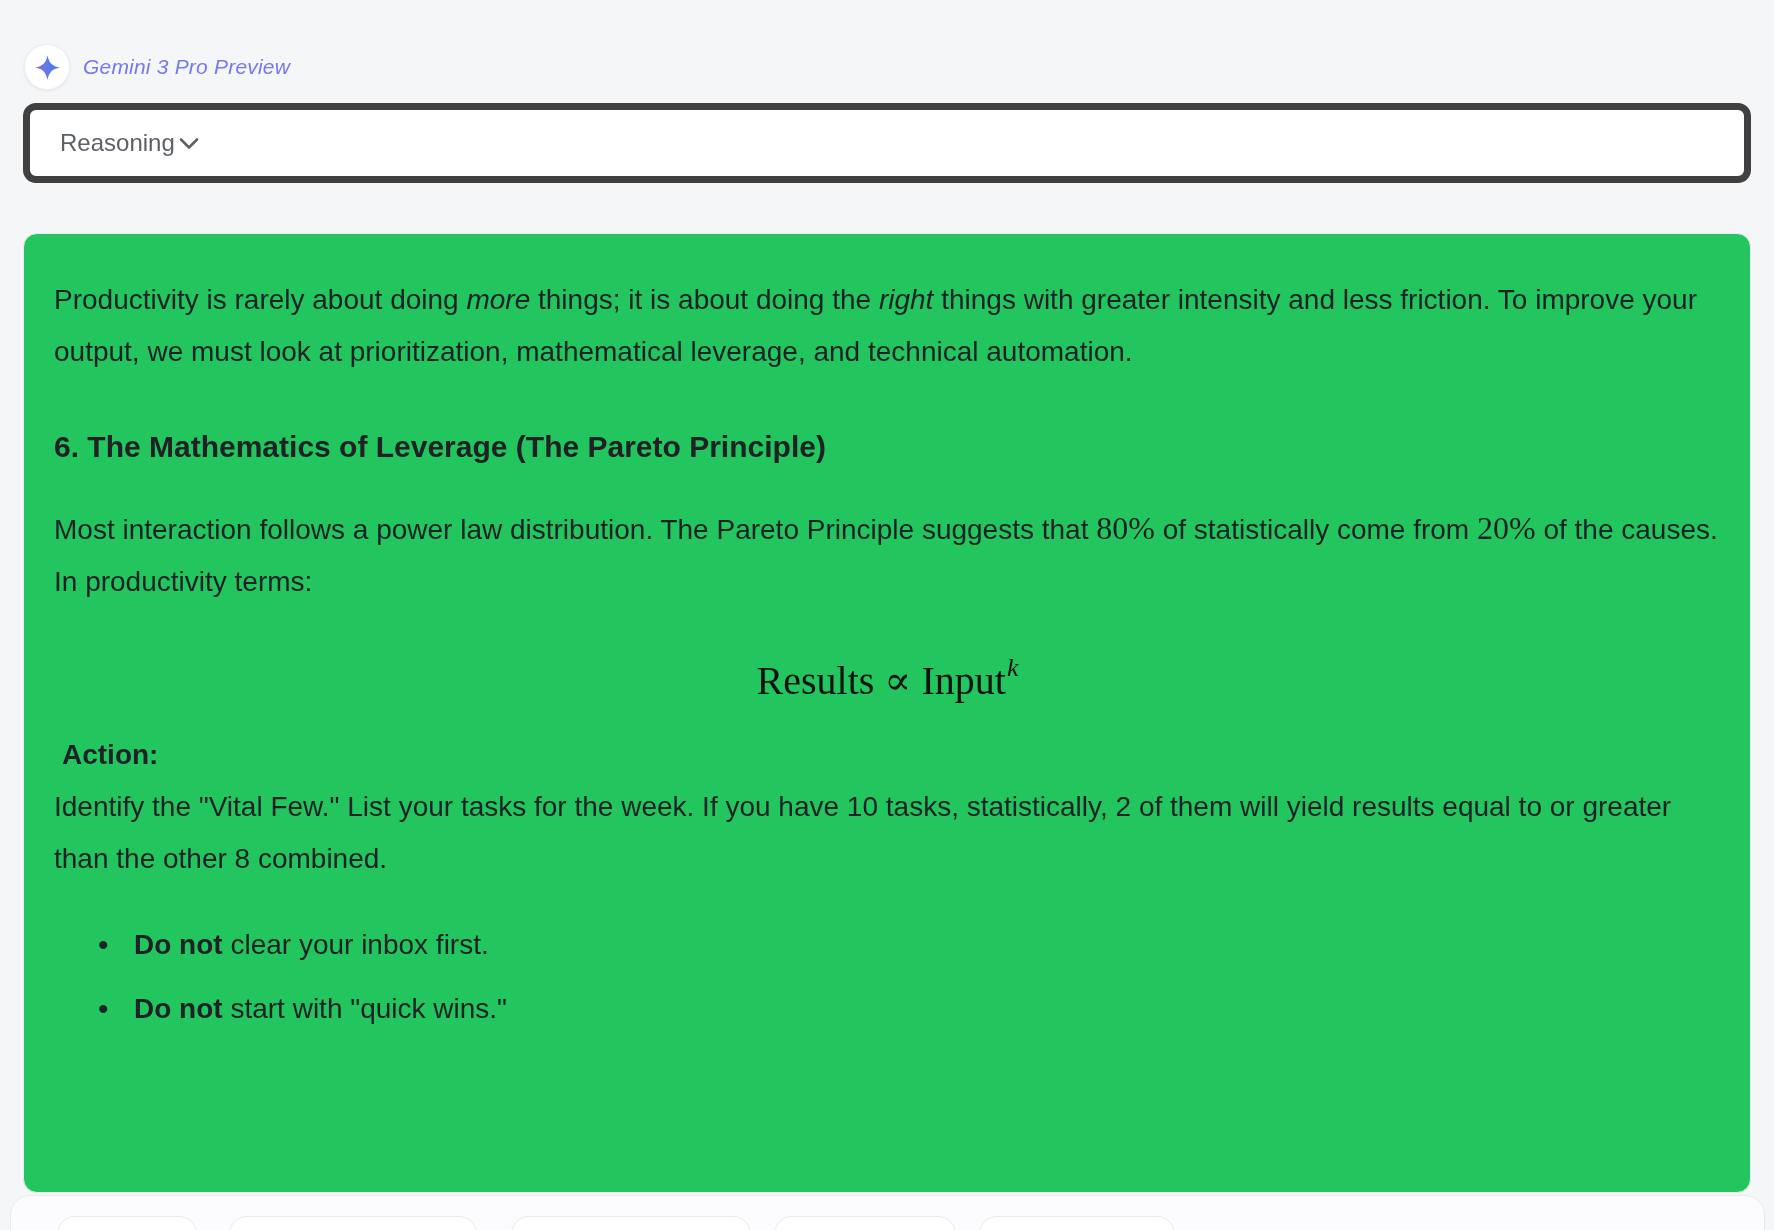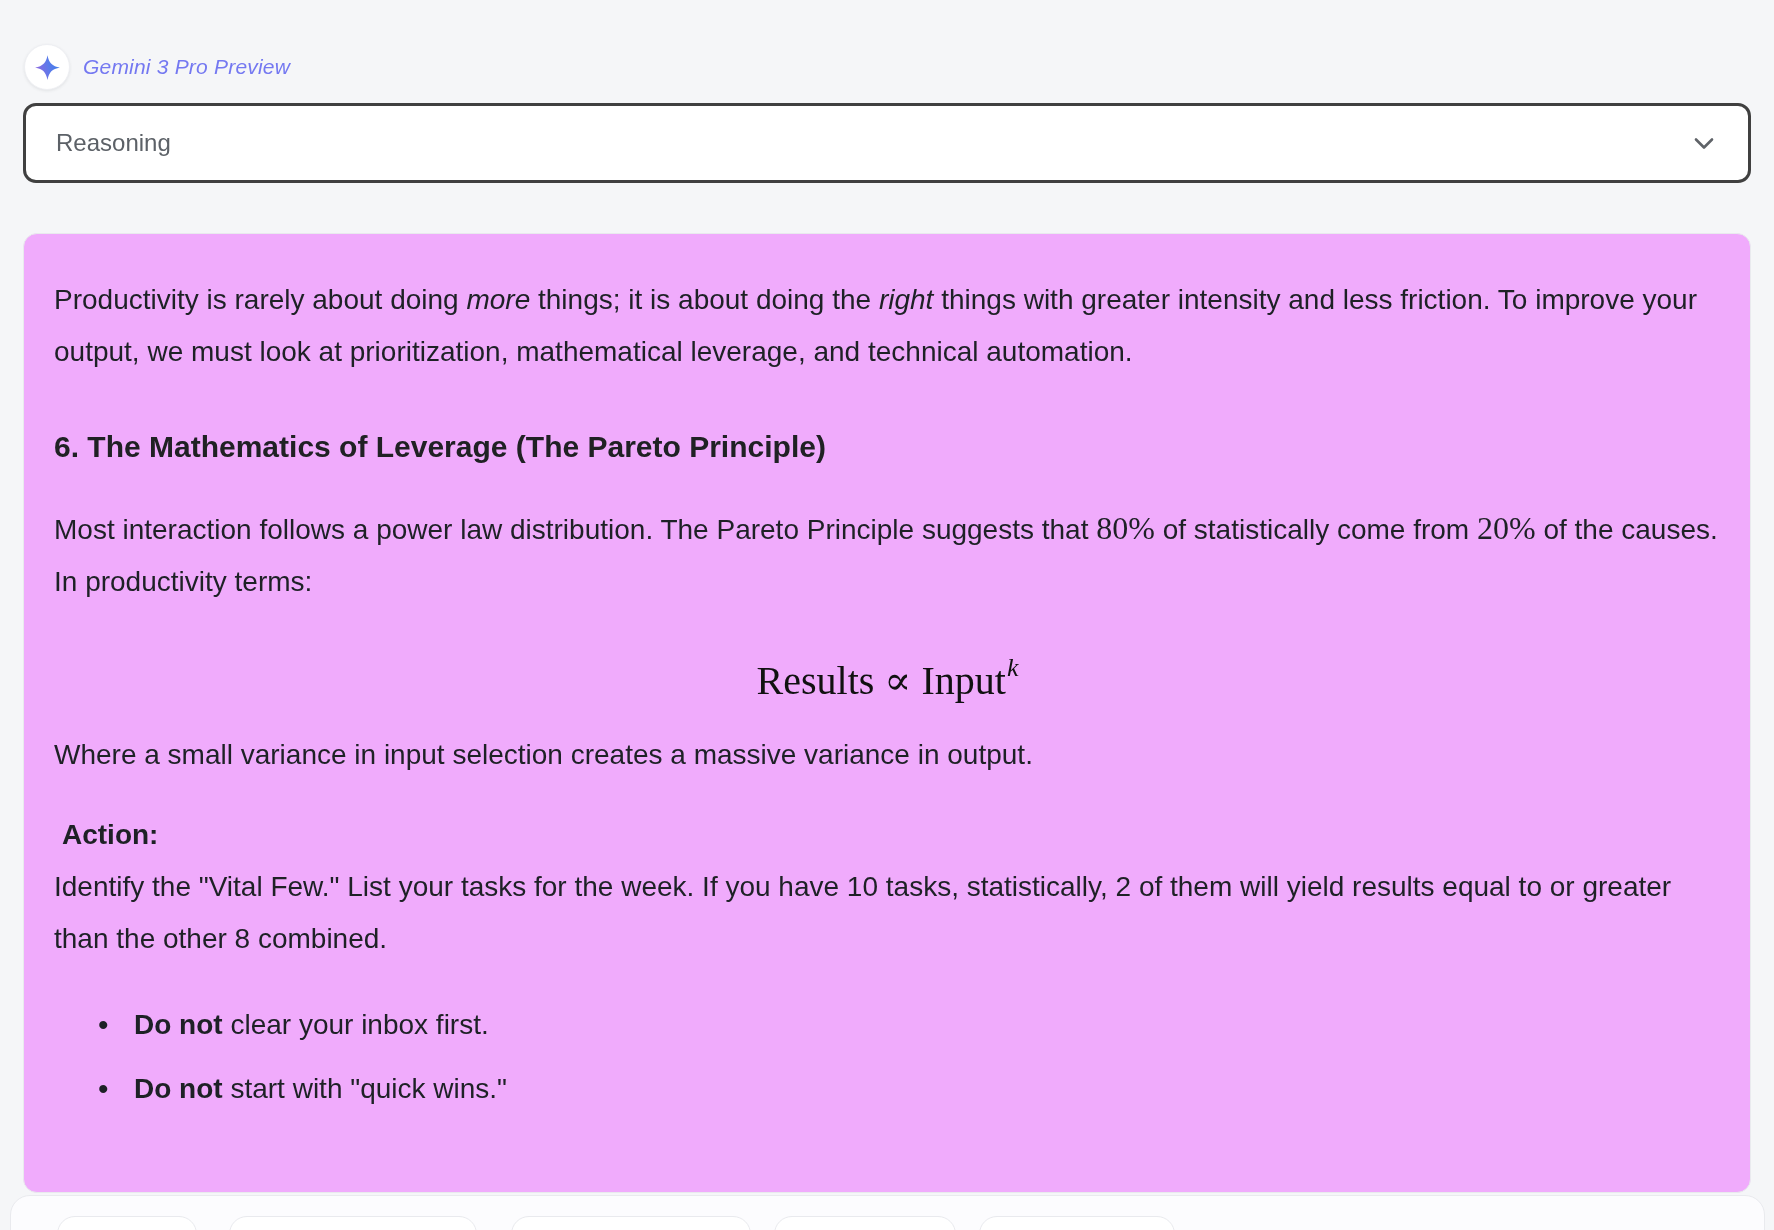--- a/index.html
+++ b/index.html
@@ -27,34 +27,34 @@
   .spark-badge svg { width: 27px; height: 27px; display: block; }
   .model-label {
     font-size: 21px; color: #7478F1; letter-spacing: .2px; font-style: italic;
   }
 
   
   .reasoning-bar {
     position: absolute; left: 23px; top: 103px;
     width: 1728px; height: 80px;
     background: #FFFFFF;
-    border: 3px solid #404040;
+    border: 7px solid #404040;
     border-radius: 13px;
-    display: flex; align-items: center; justify-content: space-between;
+    display: flex; align-items: center; 
     padding: 0 30px;
     cursor: pointer;
   }
   .reasoning-title { font-size: 24px; color: #5C6167; }
   .chevron svg { width: 28px; height: 28px; display: block; }
 
   
   .response-card {
     position: absolute; left: 23px; top: 233px;
     width: 1728px; height: 960px;
-    background: #f0abfc;
+    background: #22c55e;
     border: 1px solid #E9EAEE;
     border-radius: 14px;
     overflow: hidden;
   }
   .response-inner {
     padding: 40px 30px 0 30px;
     font-size: 28px; line-height: 52px; color: #1E2126;
   }
   .response-inner p { margin: 0 0 28px 0; }
   .run-italic { font-style: italic; }
@@ -141,21 +141,20 @@
 
 
     <h3 class="section-heading">6. The Mathematics of Leverage (The Pareto Principle)</h3>
 
     <p><span>Most interaction follows a power law distribution. The Pareto Principle suggests that </span><span class="run-math">80%</span><span> of statistically come from </span><span class="run-math">20%</span><span> of the causes. In productivity terms:</span></p>
 
     <div class="formula-block">
       <span>Results ∝ Input</span><sup>k</sup>
     </div>
 
-    <p><span>Where a small variance in input selection creates a massive variance in output.</span></p>
 
     <p><span class="run-bold">Action:</span><br><span>Identify the "Vital Few." List your tasks for the week. If you have 10 tasks, statistically, 2 of them will yield results equal to or greater than the other 8 combined.</span></p>
 
     <ul class="action-list">
       <li><span class="run-bold">Do not</span><span> clear your inbox first.</span></li>
       <li><span class="run-bold">Do not</span><span> start with "quick wins."</span></li>
     </ul>
 
   </div>
 </div>

